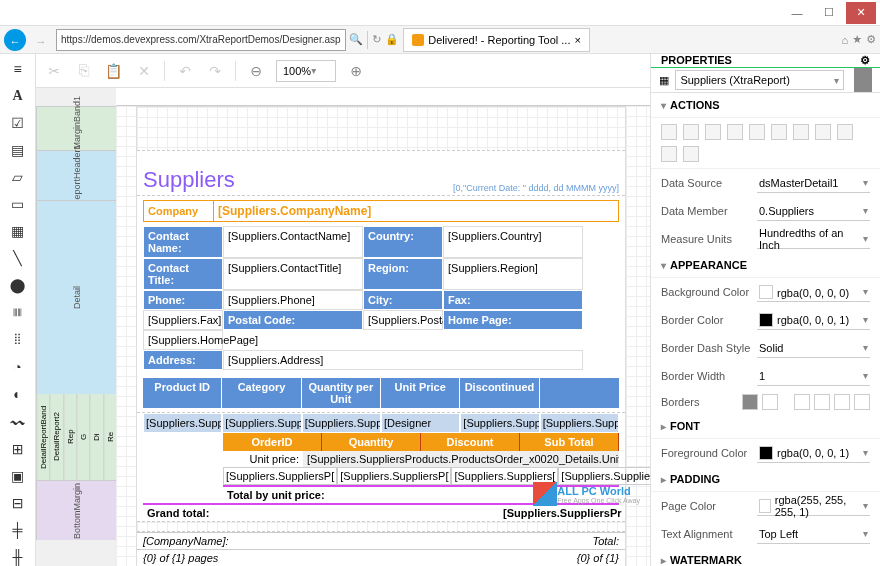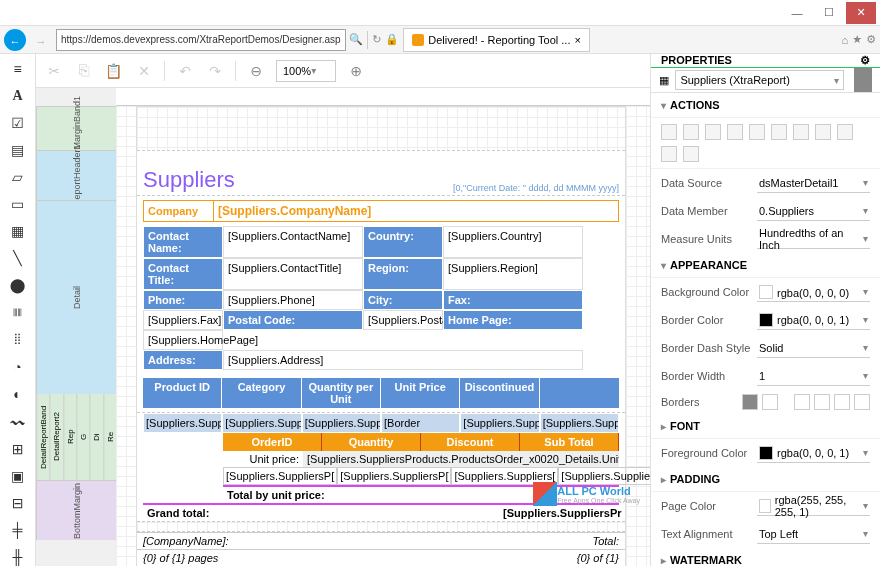--- a/index.html
+++ b/index.html
@@ -207,21 +207,21 @@
               <div>Quantity per Unit</div>
               <div>Unit Price</div>
               <div>Discontinued</div>
             </div>
           </div>
           <div class="sec" style="padding:0 6px">
             <div class="prod-row">
               <div>[Suppliers.SuppliersProd</div>
               <div>[Suppliers.Suppliers</div>
               <div>[Suppliers.SuppliersP</div>
-              <div>[Border</div>
+              <div>[Designer</div>
               <div>[Suppliers.SuppliersPro</div>
               <div>[Suppliers.Suppliers</div>
             </div>
             <div class="order-header">
               <div>OrderID</div>
               <div>Quantity</div>
               <div>Discount</div>
               <div>Sub Total</div>
             </div>
             <div class="unit-row">

